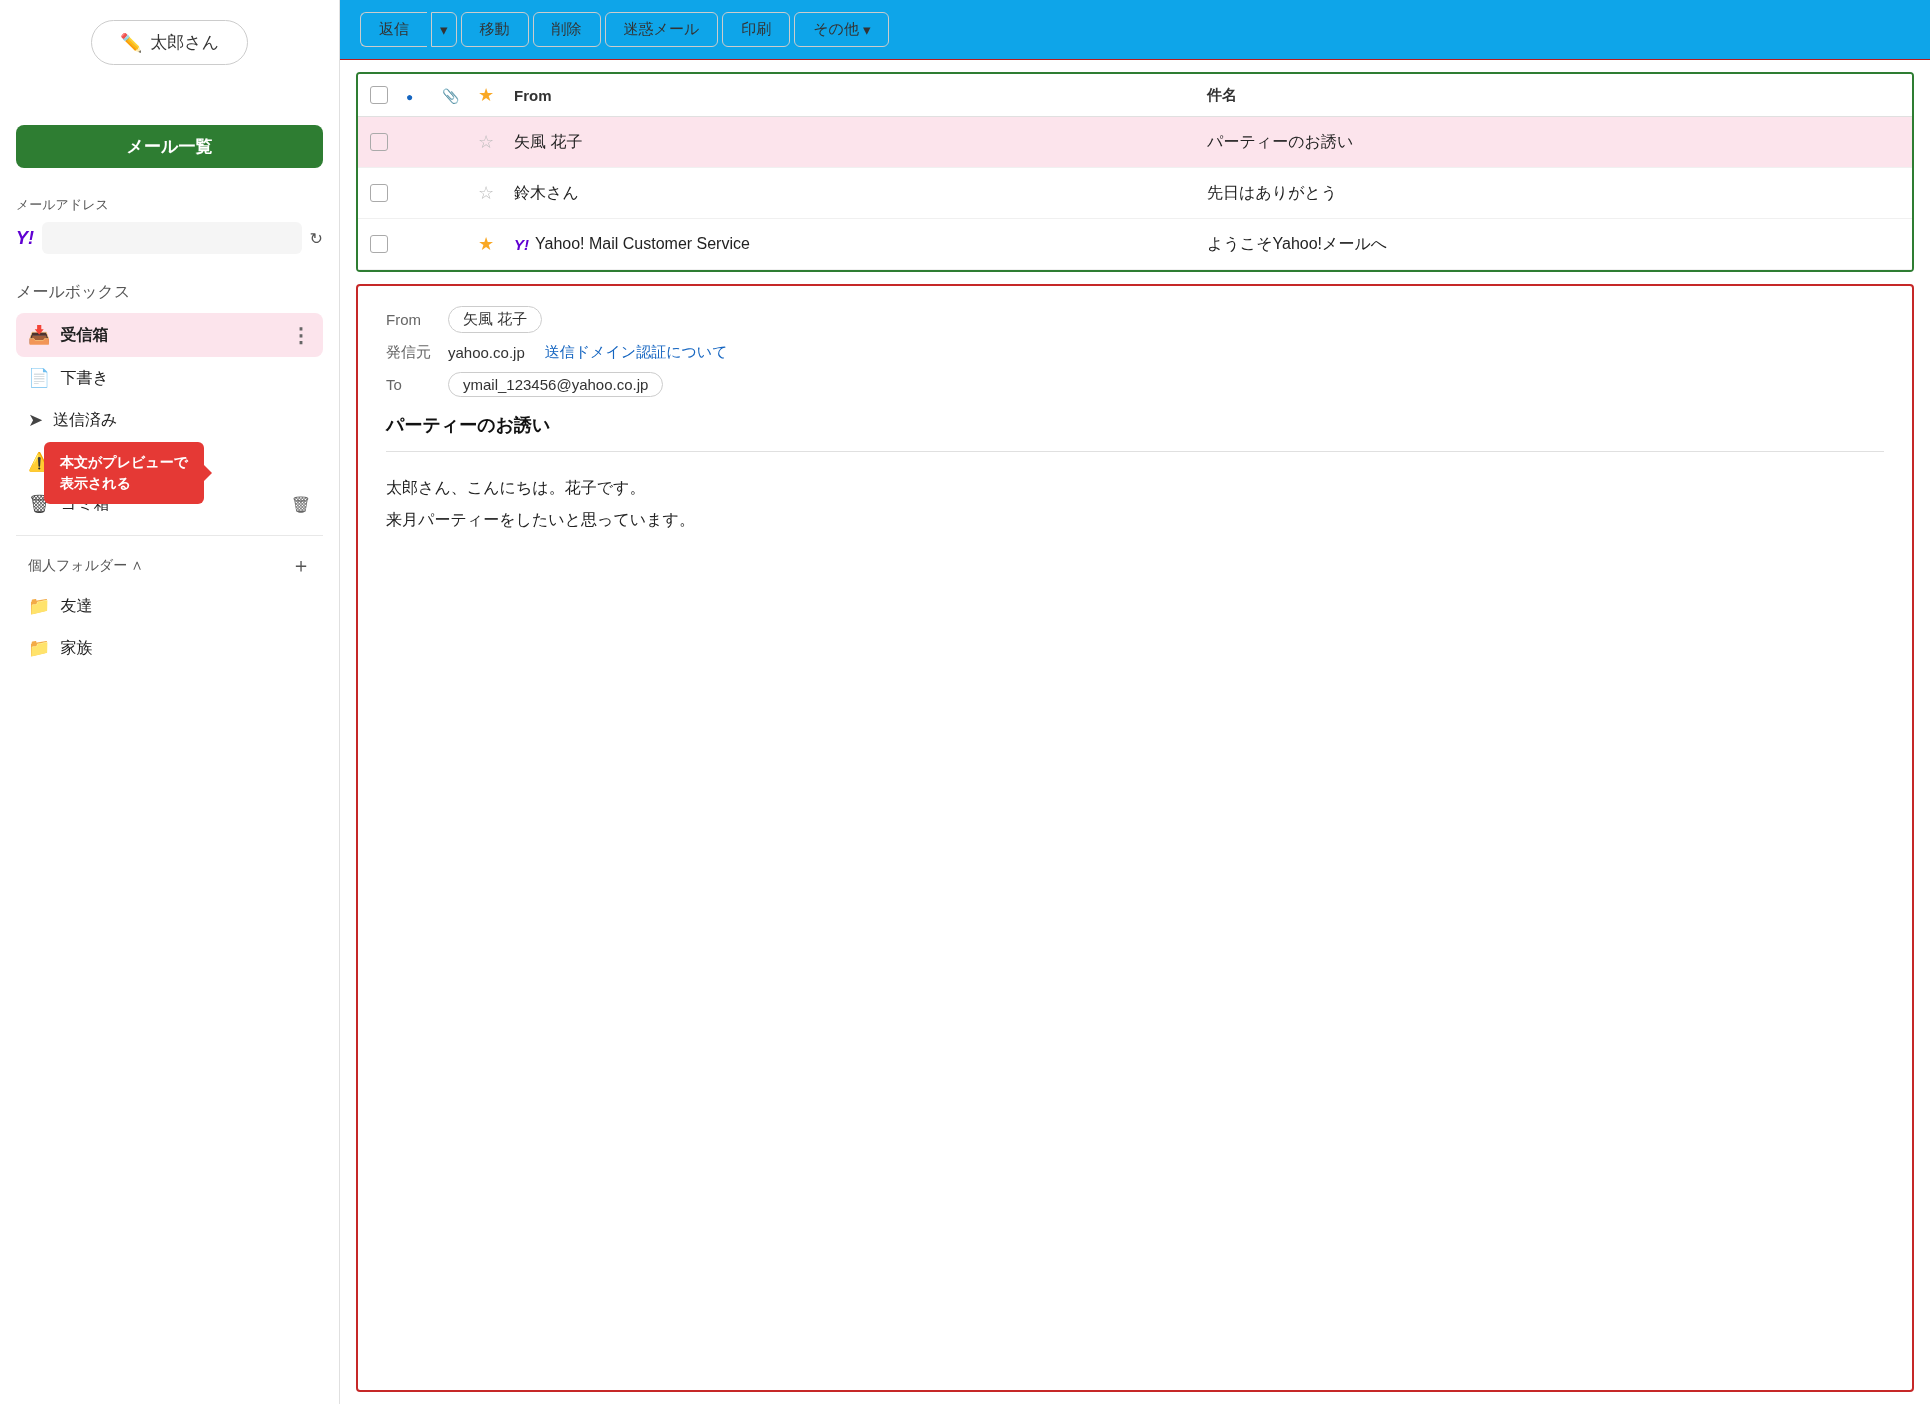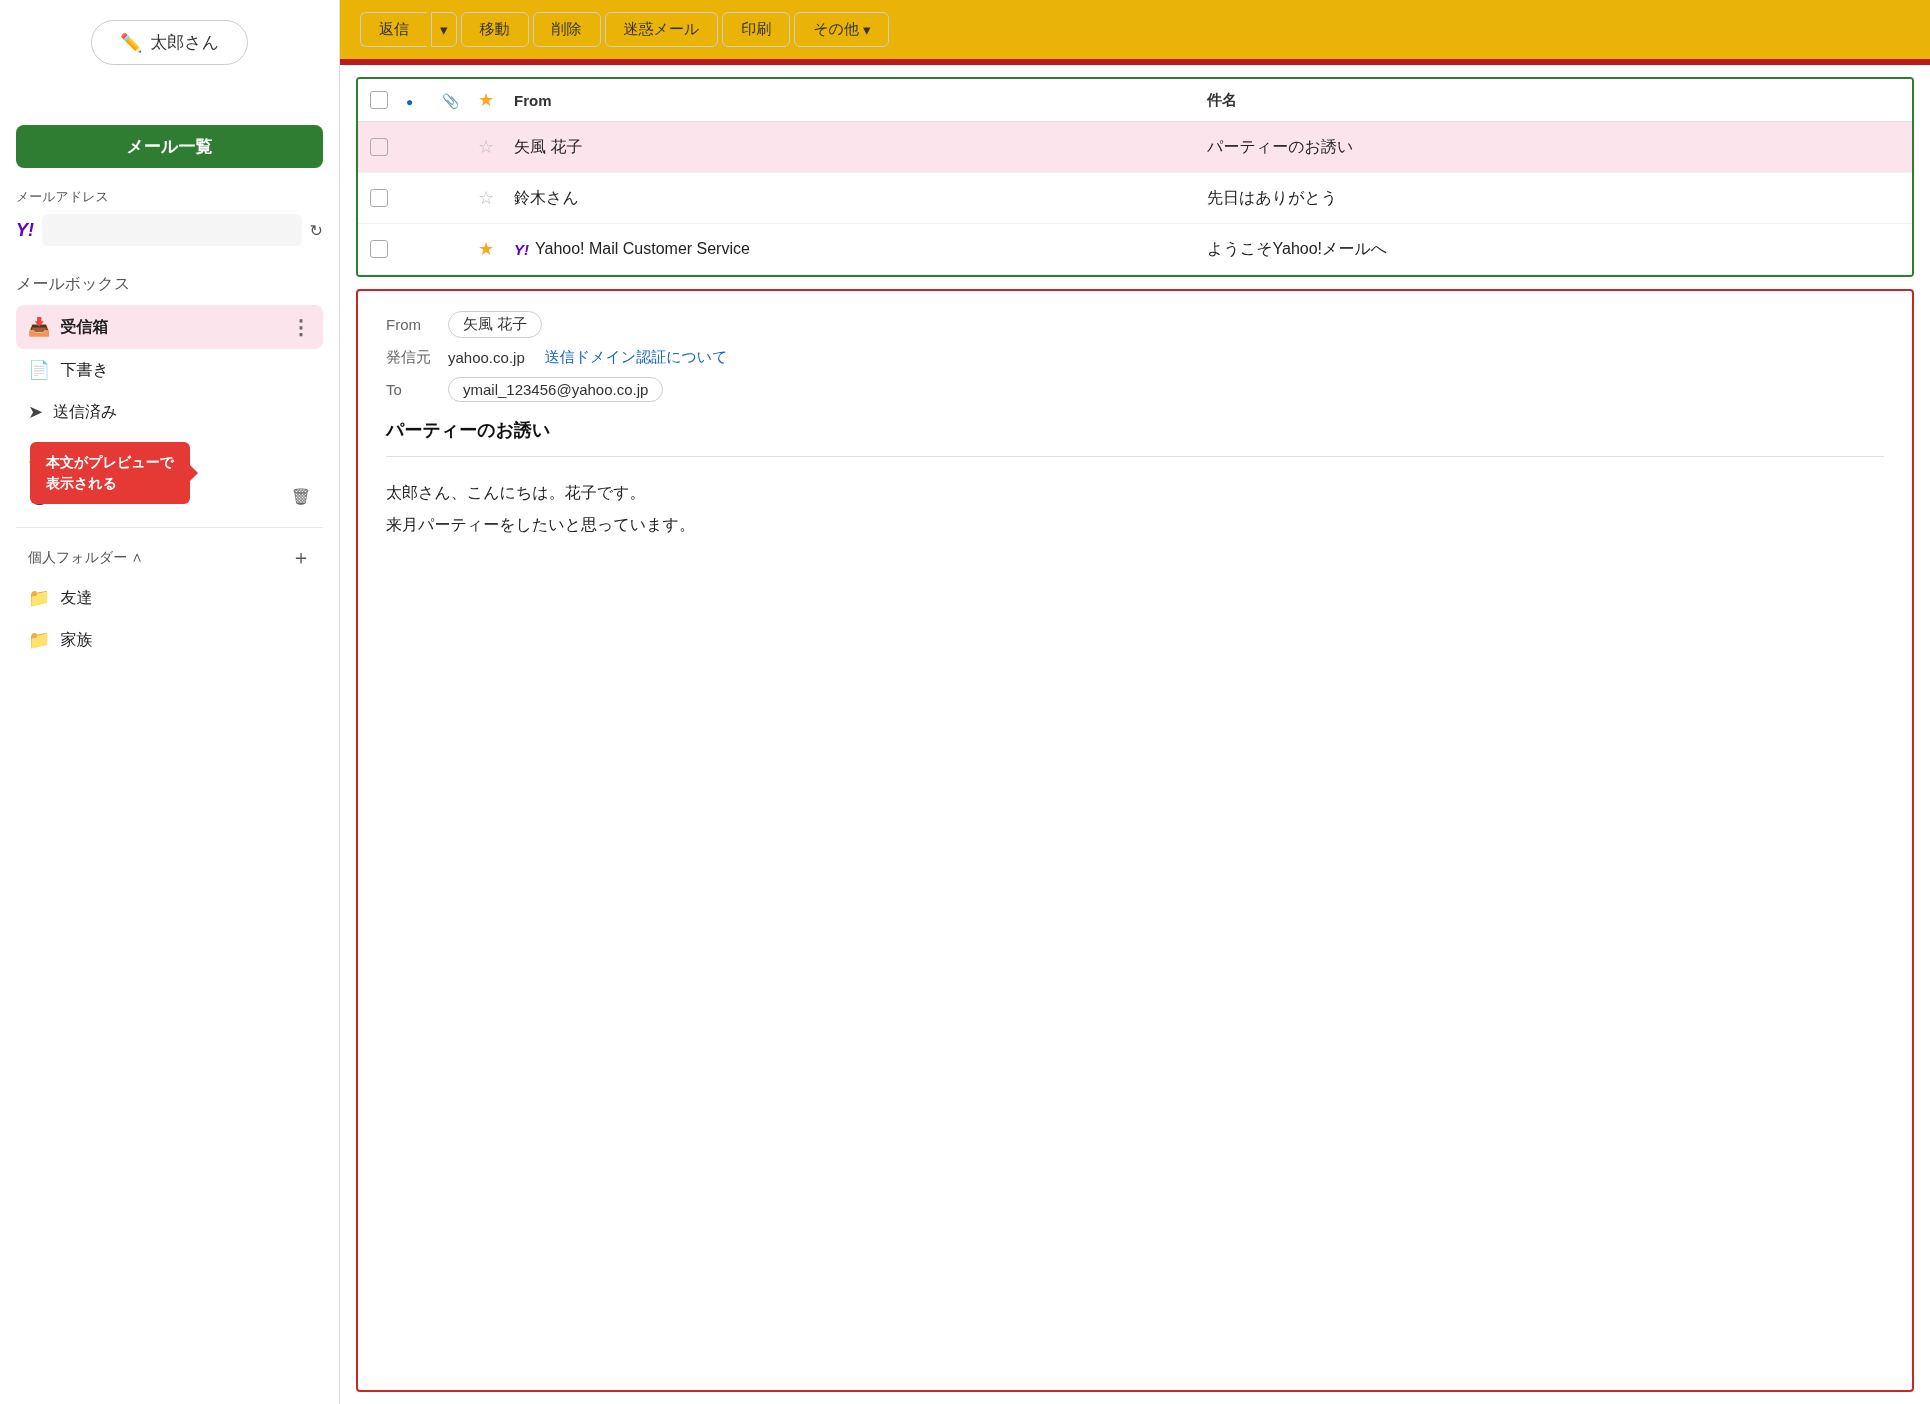--- a/index.html
+++ b/index.html
@@ -38,21 +38,21 @@
       margin-bottom: 24px;
       font-weight: 400;
       color: #333;
     }
     .compose-btn .pencil-icon { color: #e53935; font-size: 18px; }
 
     .section-label {
       font-size: 13px;
       color: #555;
       margin-bottom: 8px;
-      margin-top: 4px;
+      margin-top: 12px;
     }
 
     .email-address-section {
       margin-bottom: 20px;
     }
     .email-address-row {
       display: flex;
       align-items: center;
       gap: 8px;
     }
@@ -139,21 +139,21 @@
 
     
     .tooltip-box {
       background: #e53935;
       color: #fff;
       padding: 10px 16px;
       border-radius: 6px;
       font-size: 14px;
       font-weight: bold;
       position: absolute;
-      left: 30px;
+      left: 44px;
       top: 442px;
       z-index: 100;
       line-height: 1.5;
       white-space: nowrap;
     }
     .tooltip-box::after {
       content: '';
       position: absolute;
       top: 50%;
       right: -8px;
@@ -169,22 +169,22 @@
       display: flex;
       flex-direction: column;
       overflow: hidden;
     }
 
     
     .toolbar {
       display: flex;
       gap: 0;
       padding: 12px 20px;
-      border-bottom: 6px solid #b91c1c;
-      background: #eab308;
+      border-bottom: 1px solid #b91c1c;
+      background: #0ea5e9;
     }
     .toolbar-btn {
       background: none;
       border: 1px solid #ccc;
       border-radius: 6px;
       padding: 7px 18px;
       font-size: 15px;
       cursor: pointer;
       color: #333;
       margin-right: 4px;

